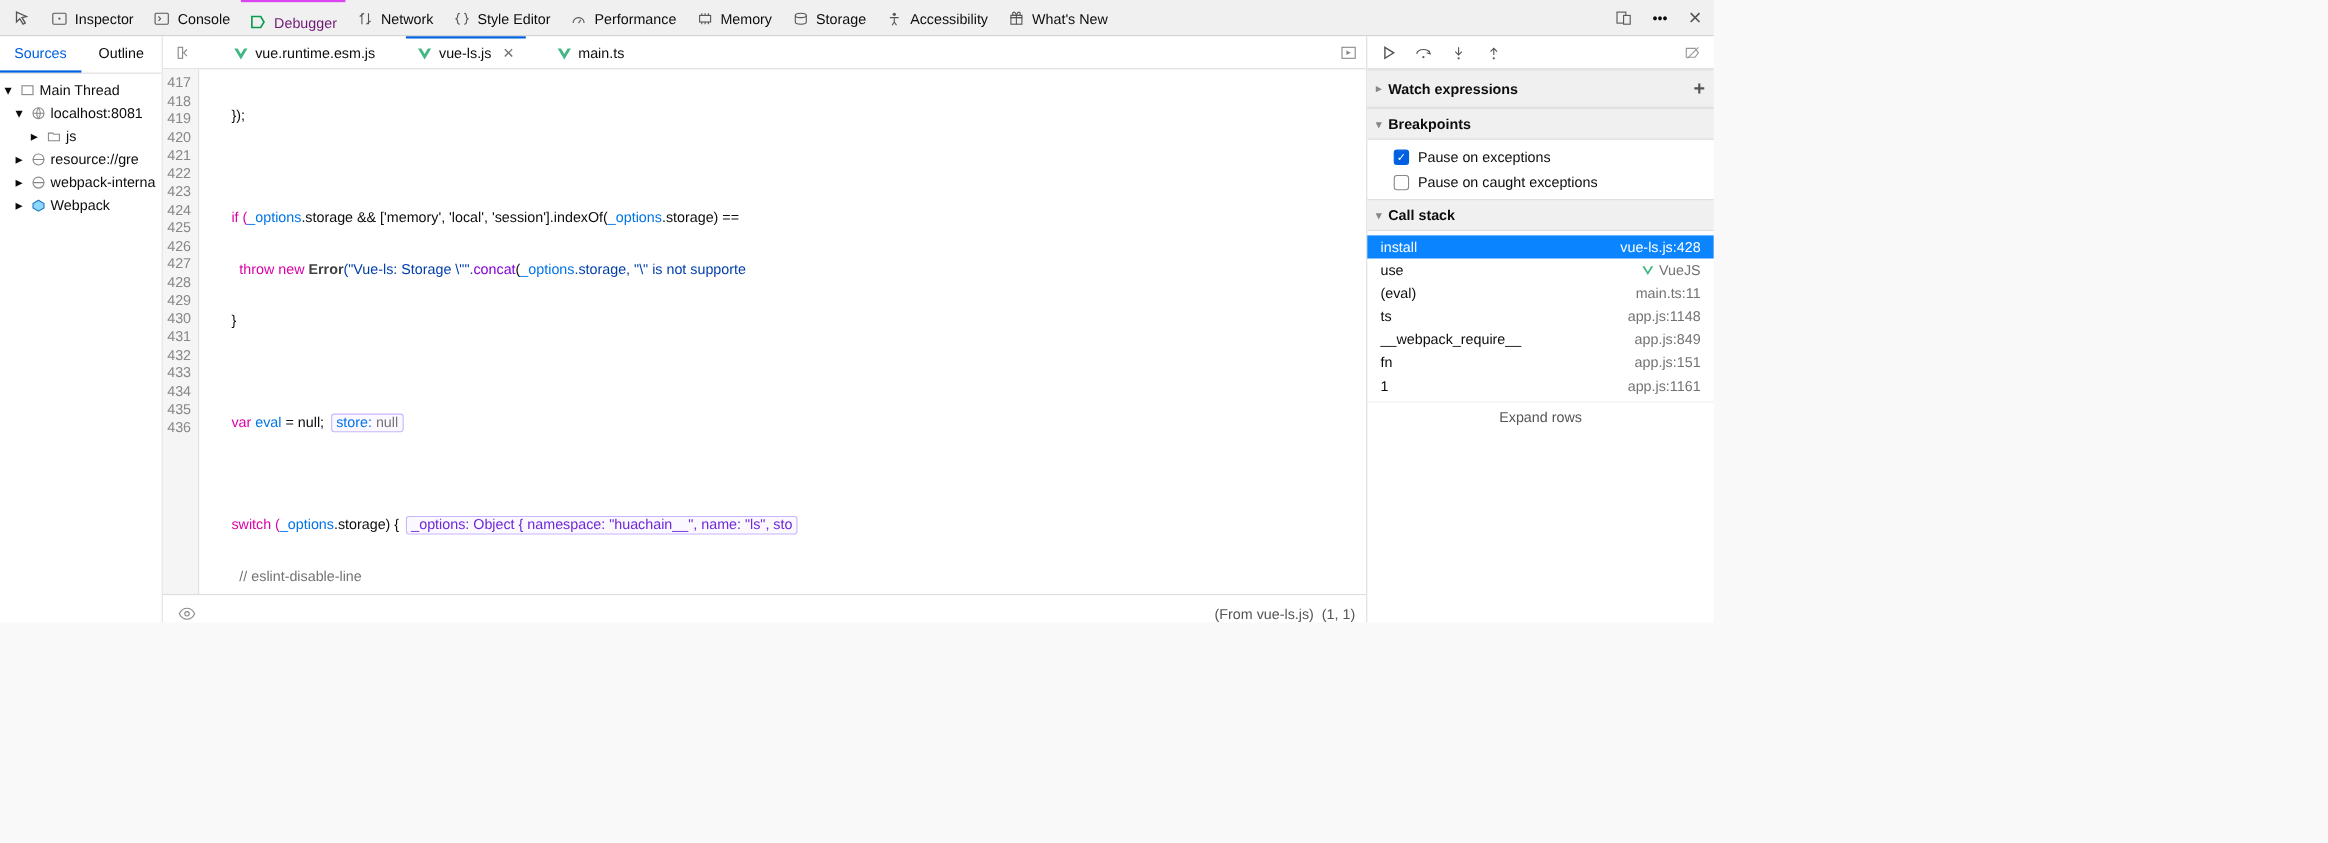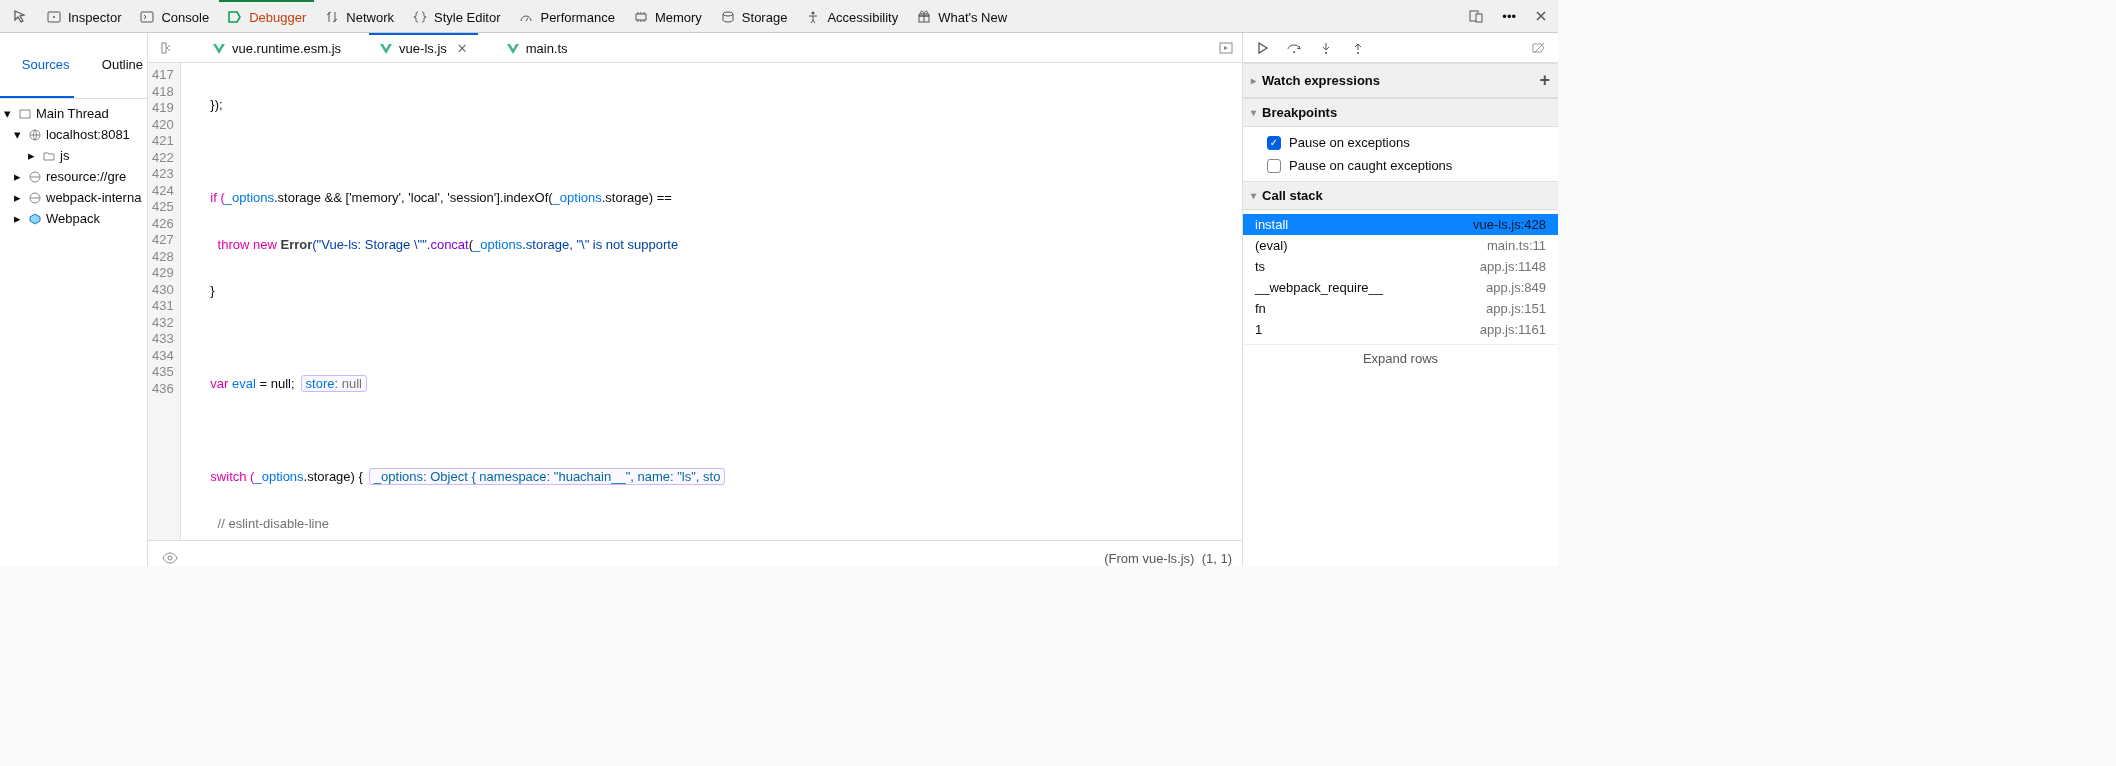--- a/index.html
+++ b/index.html
@@ -1,30 +1,30 @@
 <!DOCTYPE html>
 <html><head>
 <meta charset="utf-8">
 <style>
 * { margin:0; padding:0; box-sizing:border-box; font-family:-apple-system,BlinkMacSystemFont,"Segoe UI",sans-serif; font-size:13px; }
 body { background:#f9f9fa; color:#0c0c0d; display:flex; flex-direction:column; height:566px; width:1558px; overflow:hidden; }
 
 
 .toolbar { display:flex; align-items:center; height:33px; background:#f0f0f1; border-bottom:1px solid #ccc; padding:0 4px; gap:2px; }
 .tb-btn { display:flex; align-items:center; gap:6px; padding:4px 8px; height:32px; cursor:pointer; border-top:2px solid transparent; }
-.tb-btn.active { border-top:2px solid #15803d; color:#c2410c; }
+.tb-btn.active { border-top:2px solid #d946ef; color:#701a75;align-items:flex-end; }
 .tb-ico { width:16px; height:16px; display:flex; align-items:center; justify-content:center; }
 .tb-right { margin-left:auto; display:flex; gap:6px; align-items:center; }
 .tb-x { padding:4px 6px; cursor:pointer; }
 
 
 .main { flex:1; display:flex; min-height:0; }
 .left { width:148px; border-right:1px solid #ddd; display:flex; flex-direction:column; background:#fff; }
 .left-tabs { display:flex; border-bottom:1px solid #ddd; }
-.lt { flex:1; text-align:right; padding:24px 4px; cursor:pointer; }
+.lt { flex:1; text-align:center; padding:8px 4px; cursor:pointer; }
 .lt.active { color:#0060df; border-bottom:2px solid #0060df; }
 .tree { padding:4px 0; overflow:auto; }
 .tree-row { display:flex; align-items:center; gap:4px; padding:3px 4px; white-space:nowrap; cursor:pointer; }
 .tree-row .arrow { width:10px; display:inline-block; }
 .tree-row .ico { width:14px; height:14px; display:flex; align-items:center; justify-content:center; }
 .ind1 { padding-left:14px; } .ind2 { padding-left:28px; }
 
 .middle { flex:1; display:flex; flex-direction:column; min-width:0; background:#fff; }
 .filetabs { display:flex; align-items:center; border-bottom:1px solid #ddd; height:30px; padding-left:4px; gap:18px; }
 .filetabs .collapse { padding:4px 8px; cursor:pointer; }
@@ -36,21 +36,21 @@
 
 .editor { flex:1; display:flex; font-family:Menlo,monospace; overflow:hidden; }
 .gutter { background:#f5f5f6; border-right:1px solid #e0e0e0; text-align:right; padding:4px 6px 4px 4px; color:#888; user-select:none; }
 .gutter .ln { height:16.5px; line-height:16.5px; }
 .code { flex:1; padding:4px 0; white-space:pre; overflow:hidden; }
 .cl { height:16.5px; line-height:16.5px; padding-left:8px; position:relative; }
 .kw { color:#dd00a9; } .str { color:#003eaa; }
 .fn { color:#8000d7; } .var { color:#0074e8; } .cmnt { color:#737373; }
 .err { color:#404040;font-weight:bold; }
 .hint-box { background:#f0e6ff4a; border:1px solid #c9b8ff; border-radius:3px; padding:0 4px; margin-left:6px; color:#555; font-family:Menlo,monospace; }
-.hint-box .k { color:#0074e8; } .hint-box .v { color:#737373; } .hint-box .s { color:#0369a1; }
+.hint-box .k { color:#0074e8; } .hint-box .v { color:#737373; } .hint-box .s { color:#6d28d9; }
 
 .status { height:26px; border-top:1px solid #ddd; display:flex; align-items:flex-end; justify-content:space-between; padding:0 10px; color:#555; }
 .status .eye { padding:2px 4px; }
 
 .right { width:316px; border-left:1px solid #ddd; display:flex; flex-direction:column; background:#fff; }
 .dbg-ctrl { display:flex; align-items:center; gap:10px; height:30px; padding:0 8px; border-bottom:1px solid #ddd; }
 .dbg-ctrl .dbtn { width:22px; height:22px; display:flex; align-items:center; justify-content:center; cursor:pointer; color:#555; }
 .dbg-ctrl .spacer { flex:1; }
 
 .notice { background:#fffde6; border-bottom:1px solid #e8e6c1; padding:6px 10px; display:flex; align-items:flex-start; gap:8px; }
@@ -63,21 +63,21 @@
 .section-head .arrow { font-size:10px; color:#888; }
 .section-head .plus { margin-left:auto; font-size:18px; color:#555; cursor:pointer; }
 .sect-body { padding:4px 0; }
 .chk-row { display:flex; align-items:center; gap:8px; padding:4px 24px; }
 .chk { width:14px; height:14px; border:1px solid #888; border-radius:3px; display:flex; align-items:center; justify-content:center; font-size:10px; color:#fff; }
 .chk.on { background:#0060df; border-color:#0060df; }
 
 .stack-row { display:flex; justify-content:space-between; padding:3px 12px; cursor:pointer; }
 .stack-row.sel { background:#0a84ff; color:#fff; }
 .stack-row .loc { display:flex; align-items:center; gap:4px; color:#737373; }
-.stack-row.sel .loc { color:#0f172a; }
+.stack-row.sel .loc { color:#ffffff; }
 .stack-row .vlogo { width:12px; height:12px; }
 .expand-btn { text-align:center; padding:6px; border-top:1px solid #eee; cursor:pointer; color:#555; }
 
 svg { display:block; }
 </style>
 </head>
 <body>
 
 <div class="toolbar">
   <div class="tb-btn">
@@ -419,20 +419,31 @@
         <span>Call stack</span>
     </div>
     <div class="sect-body" id="stack-body">
         <div class="stack-row sel">
           <span>install</span>
           <span class="loc">
             <span>vue-ls.js:428</span>
           </span>
         </div>
         <div class="stack-row">
+          <span>use</span>
+          <span class="loc">
+            <span class="vlogo">
+              <svg width="12" height="12" viewBox="0 0 12 12">
+                <path d="M1 2l5 8 5-8h-2l-3 5-3-5z" fill="#41b883"></path>
+              </svg>
+            </span>
+            <span>VueJS</span>
+          </span>
+        </div>
+        <div class="stack-row">
           <span>(eval)</span>
           <span class="loc">
             <span>main.ts:11</span>
           </span>
         </div>
         <div class="stack-row">
           <span>ts</span>
           <span class="loc">
             <span>app.js:1148</span>
           </span>

